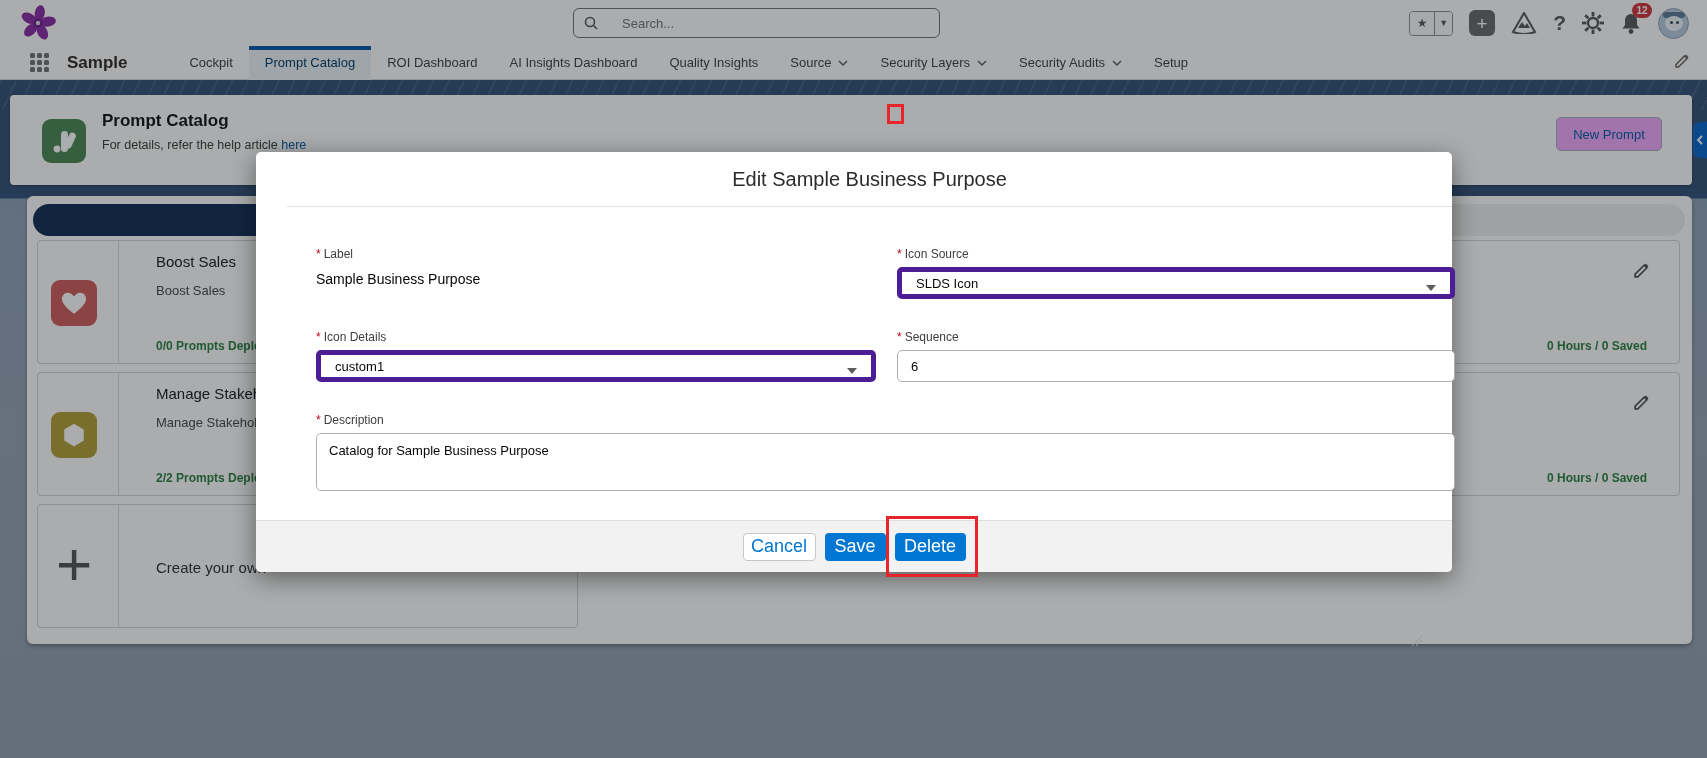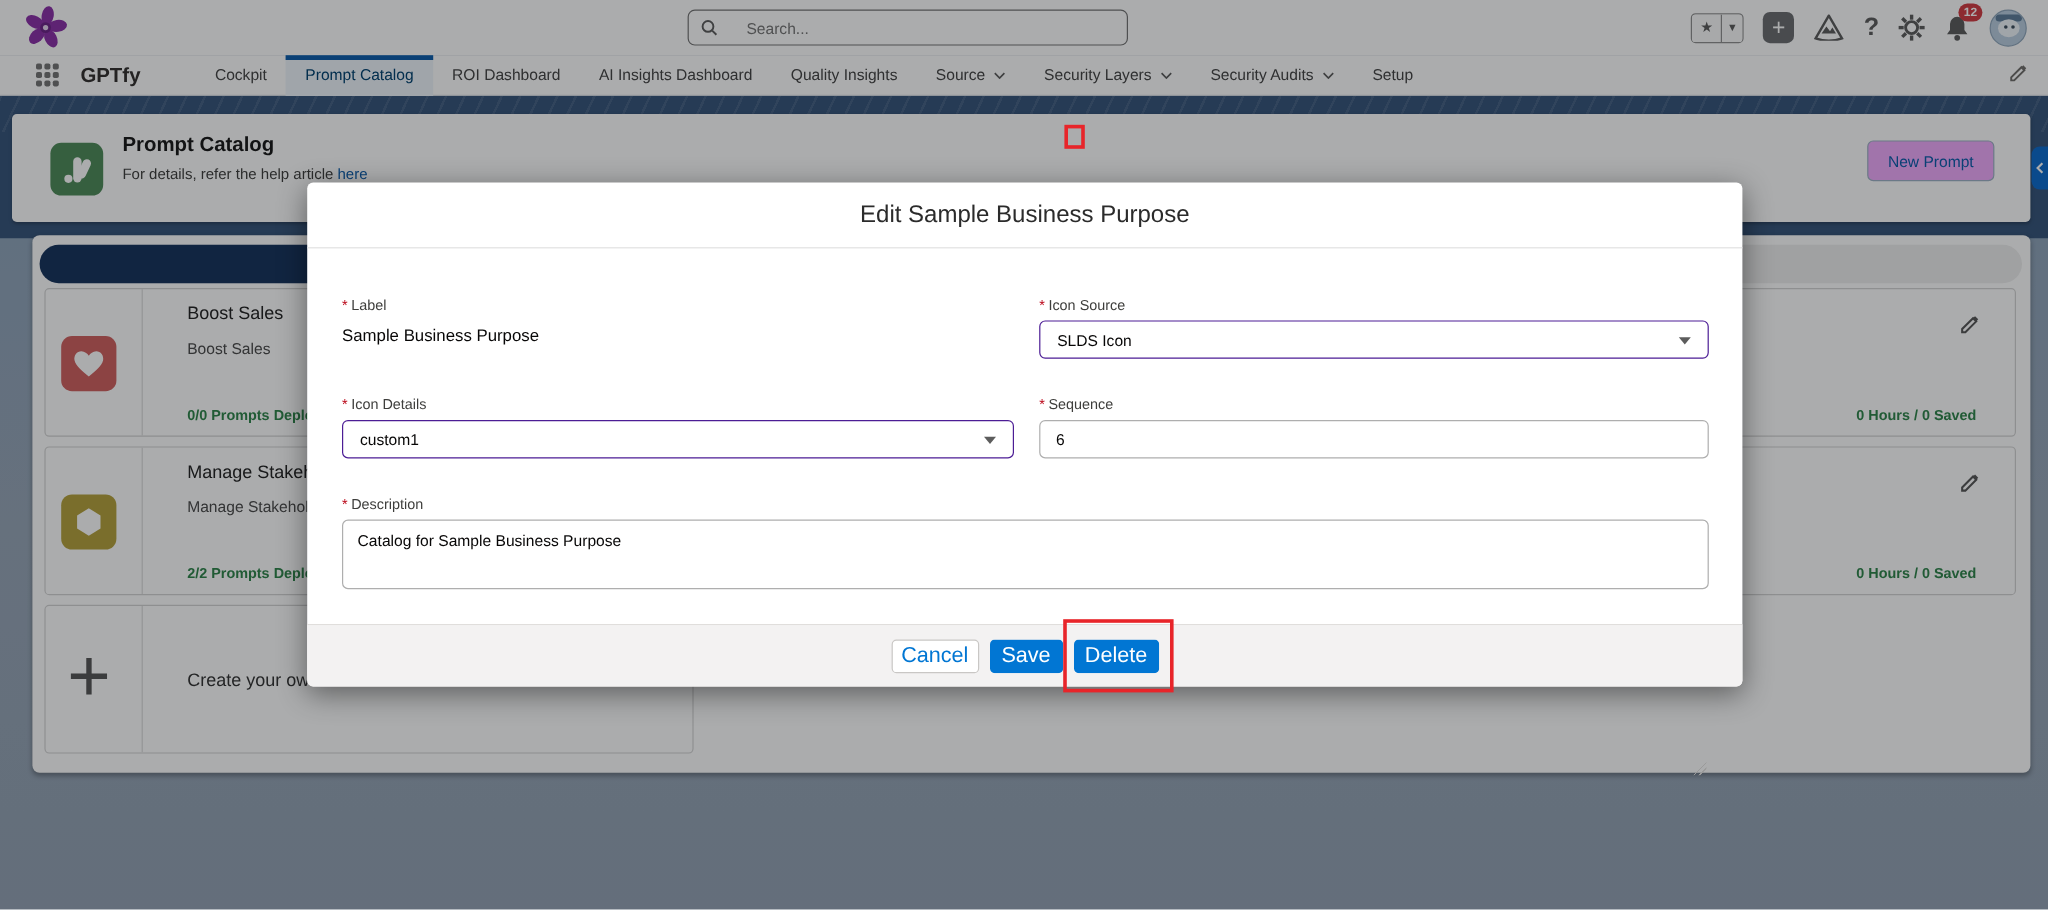--- a/index.html
+++ b/index.html
@@ -64,28 +64,28 @@
   .cdeploy { position:absolute; left:118px; bottom:10px; font-size:12px; font-weight:bold; color:#2e844a; }
   .cstats { position:absolute; right:32px; bottom:10px; font-size:12px; font-weight:bold; color:#2e844a; }
   .cpencil { position:absolute; right:30px; top:22px; }
   .bigplus { position:absolute; left:18px; top:28px; font-size:62px; font-weight:300; color:#555; line-height:1; }
   .createlabel { position:absolute; left:118px; top:0; height:124px; display:flex; align-items:center; font-size:15px; color:#333; }
 
   
   .dim { position:absolute; inset:0; background:rgba(10,12,16,0.34); z-index:10; }
 
   
-  .modal { position:absolute; left:256px; top:152px; width:1196px; height:420px; background:#fff; border-radius:5px; box-shadow:0 6px 24px rgba(0,0,0,0.45); z-index:20; }
+  .modal { position:absolute; left:256px; top:152px; width:1196px; height:420px; background:#fff; border-radius:5px; box-shadow:0 6px 24px rgba(0,0,0,0.45); z-index:20;padding-left:31px; }
   .mtitle { height:55px; display:flex; align-items:center; justify-content:center; font-size:20px; color:#2b2b2b; border-bottom:1px solid #e2e2e2; }
   .mbody { position:relative; height:313px; }
   .fgroup { position:absolute; }
   .flabel { font-size:12px; color:#3e3e3c; margin-bottom:6px; }
   .req { color:#ba0517; margin-right:3px; }
   .fvalue { font-size:14px; color:#080707; margin-top:10px; }
-  .combo { height:32px; border:1px solid #4c1d95; border-radius:5px; display:flex; align-items:center; padding:0 14px; font-size:13px; color:#080707; background:#fff; position:relative; }
+  .combo { height:32px; border:5px solid #4c1d95; border-radius:5px; display:flex; align-items:center; padding:0 14px; font-size:13px; color:#080707; background:#fff; position:relative; }
   .combo .caret { position:absolute; right:14px; top:13px; width:0; height:0; border-left:5px solid transparent; border-right:5px solid transparent; border-top:6px solid #5c5c5c; }
   .tinput { height:32px; width:100%; border:1px solid #aeaeae; border-radius:5px; padding:0 13px; font-size:13px; color:#080707; font-family:"Liberation Sans",sans-serif; outline:none; }
   .tarea { width:1139px; height:58px; border:1px solid #aeaeae; border-radius:5px; padding:9px 12px; font-size:13px; color:#080707; font-family:"Liberation Sans",sans-serif; resize:none; outline:none; }
   .resizegrip { position:absolute; right:30px; top:483px; width:11px; height:11px;
     background:linear-gradient(135deg, transparent 0 50%, #9a9a9a 50% 55%, transparent 55% 70%, #9a9a9a 70% 75%, transparent 75%); z-index:21; }
   .mfooter { position:absolute; bottom:0; left:0; width:100%; height:52px; background:#f3f2f2; border-top:1px solid #e0dedc; border-radius:0 0 5px 5px; display:flex; align-items:center; justify-content:center; gap:9px; }
   .btn { height:28px; border-radius:4px; font-size:18px; display:flex; align-items:center; justify-content:center; border:1px solid transparent; }
   .btn-cancel { width:73px; background:#fff; border-color:#c9c7c5; color:#0176d3; }
   .btn-blue { background:#0176d3; color:#fff; }
   .btn-save { width:61px; }
@@ -175,21 +175,21 @@
         <i></i>
         <i></i>
         <i></i>
         <i></i>
         <i></i>
         <i></i>
         <i></i>
         <i></i>
         <i></i>
       </div>
-    <div class="appname">GPTfy</div>
+    <div class="appname">Sample</div>
     <div class="tabs">
       <div class="tab">
           <span>Cockpit</span>
         </div>
       <div class="tab active">
           <span>Prompt Catalog</span>
         </div>
       <div class="tab">
           <span>ROI Dashboard</span>
         </div>

